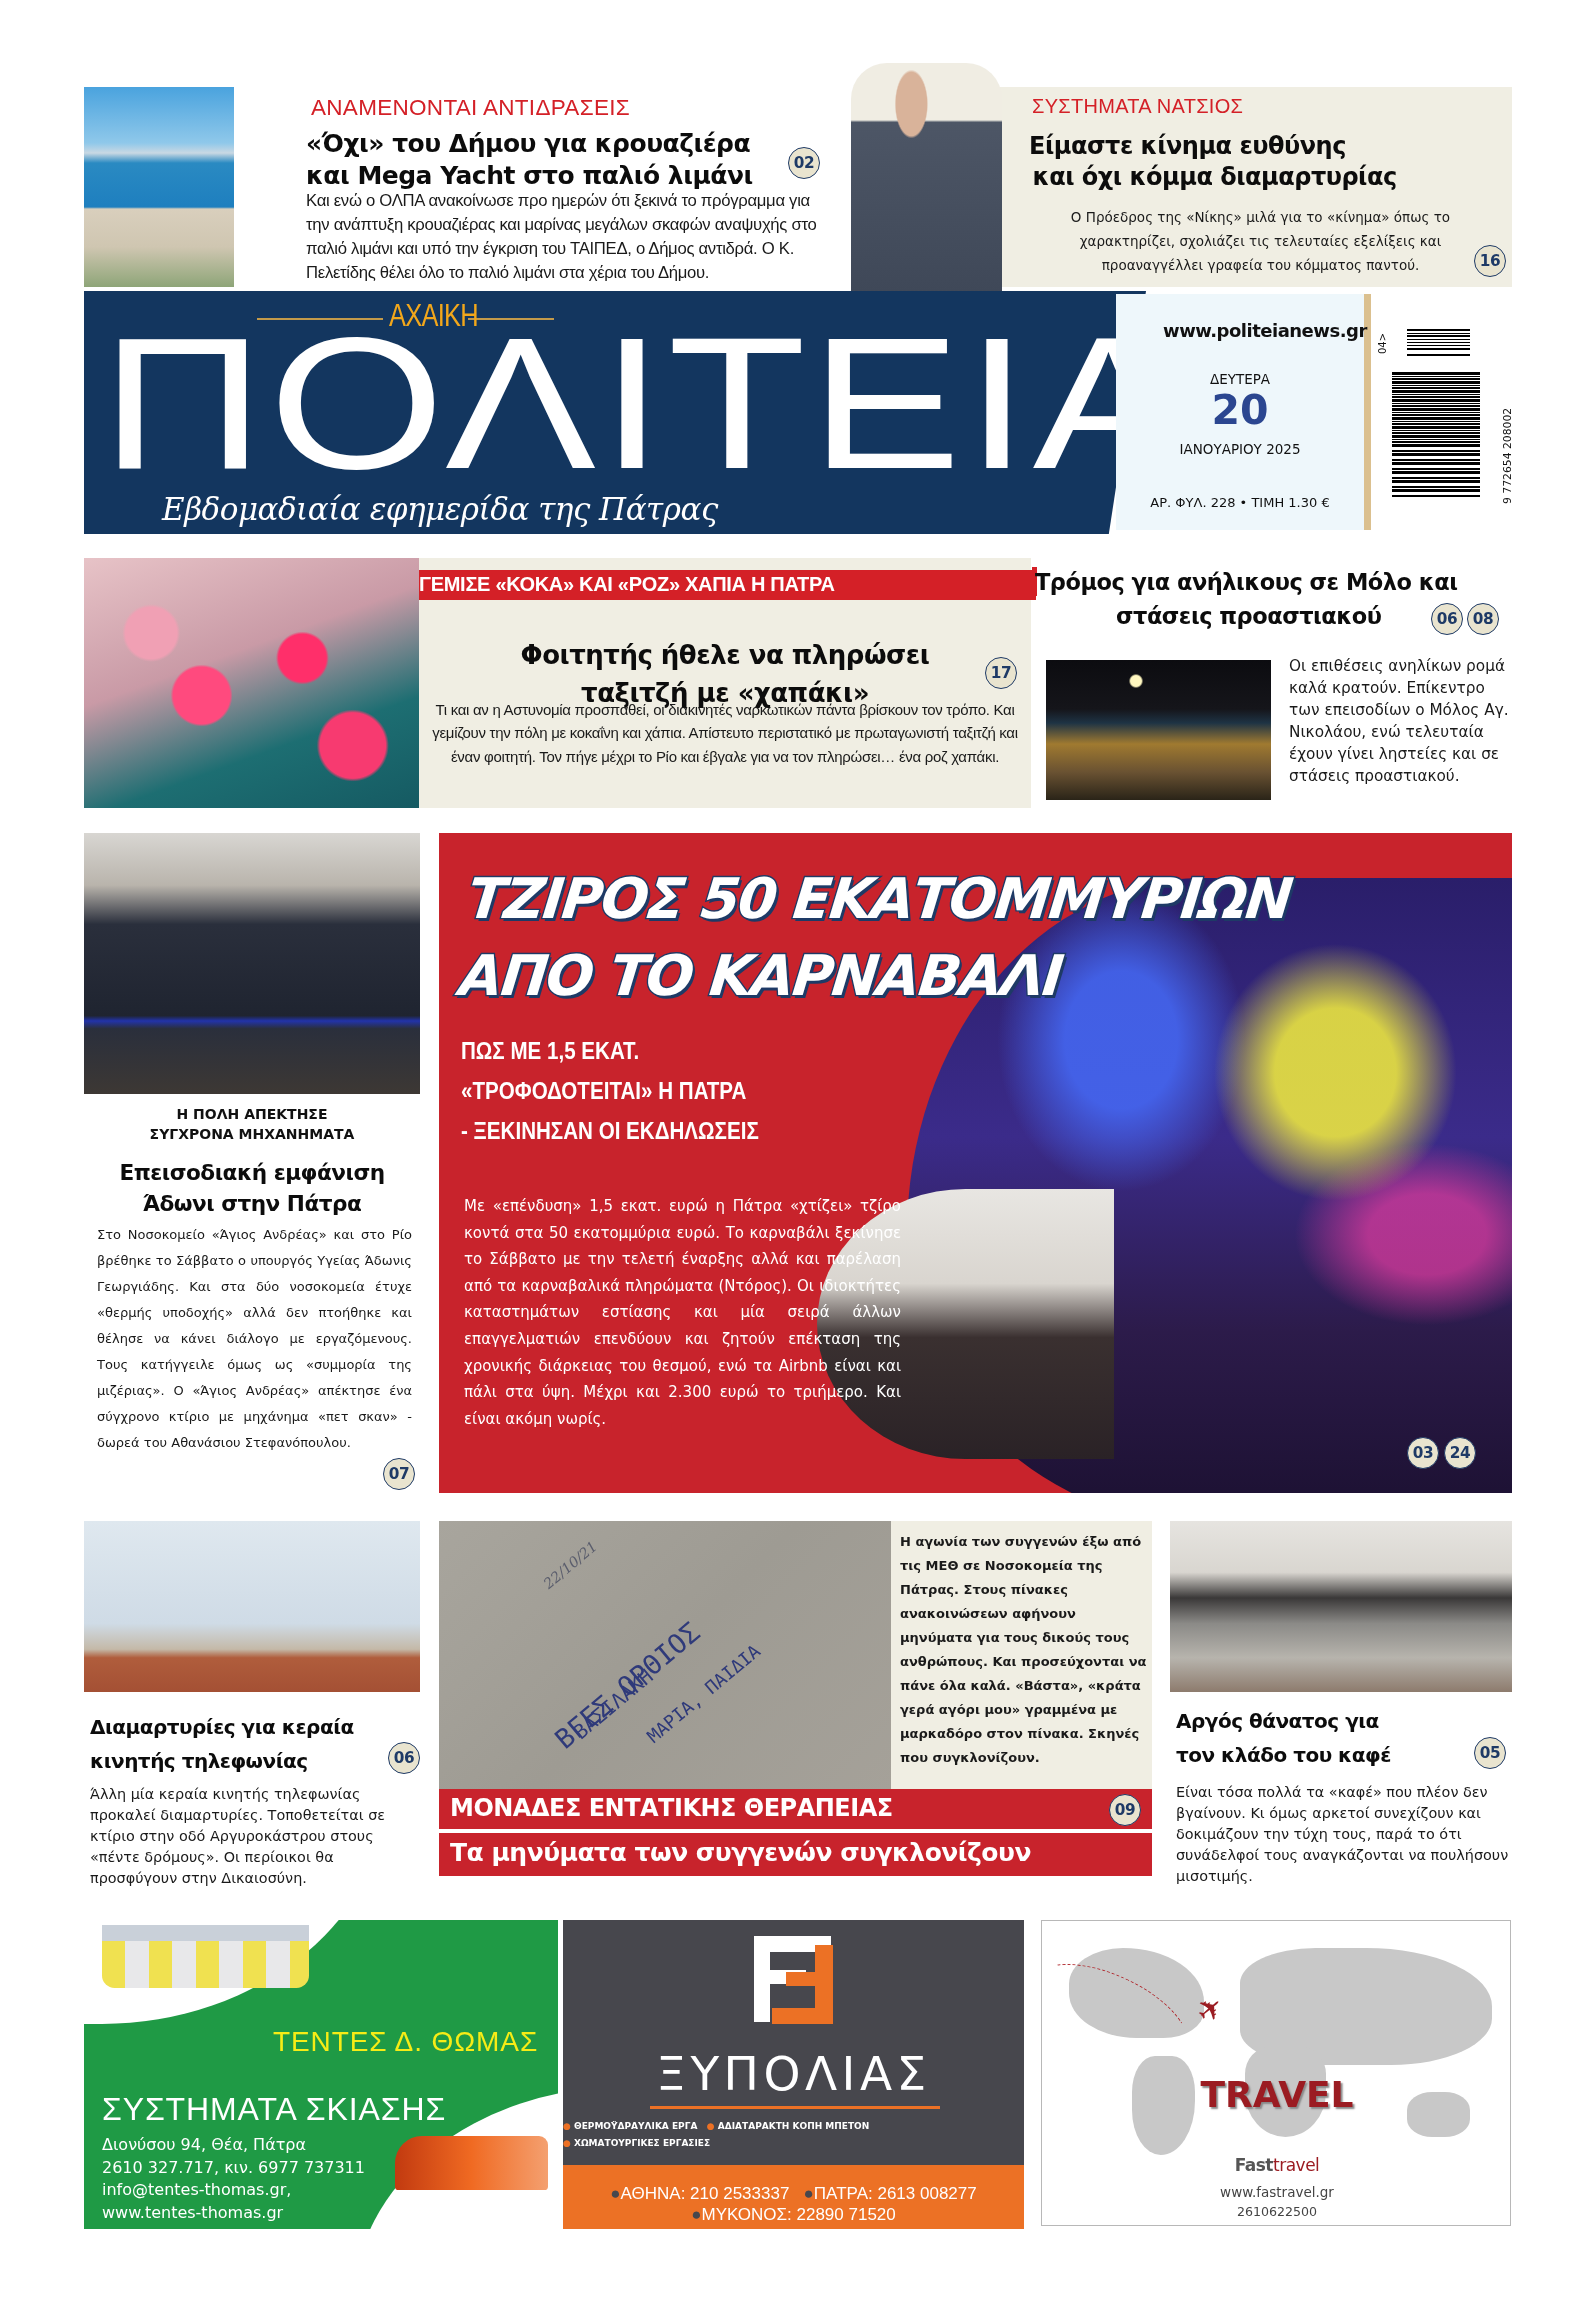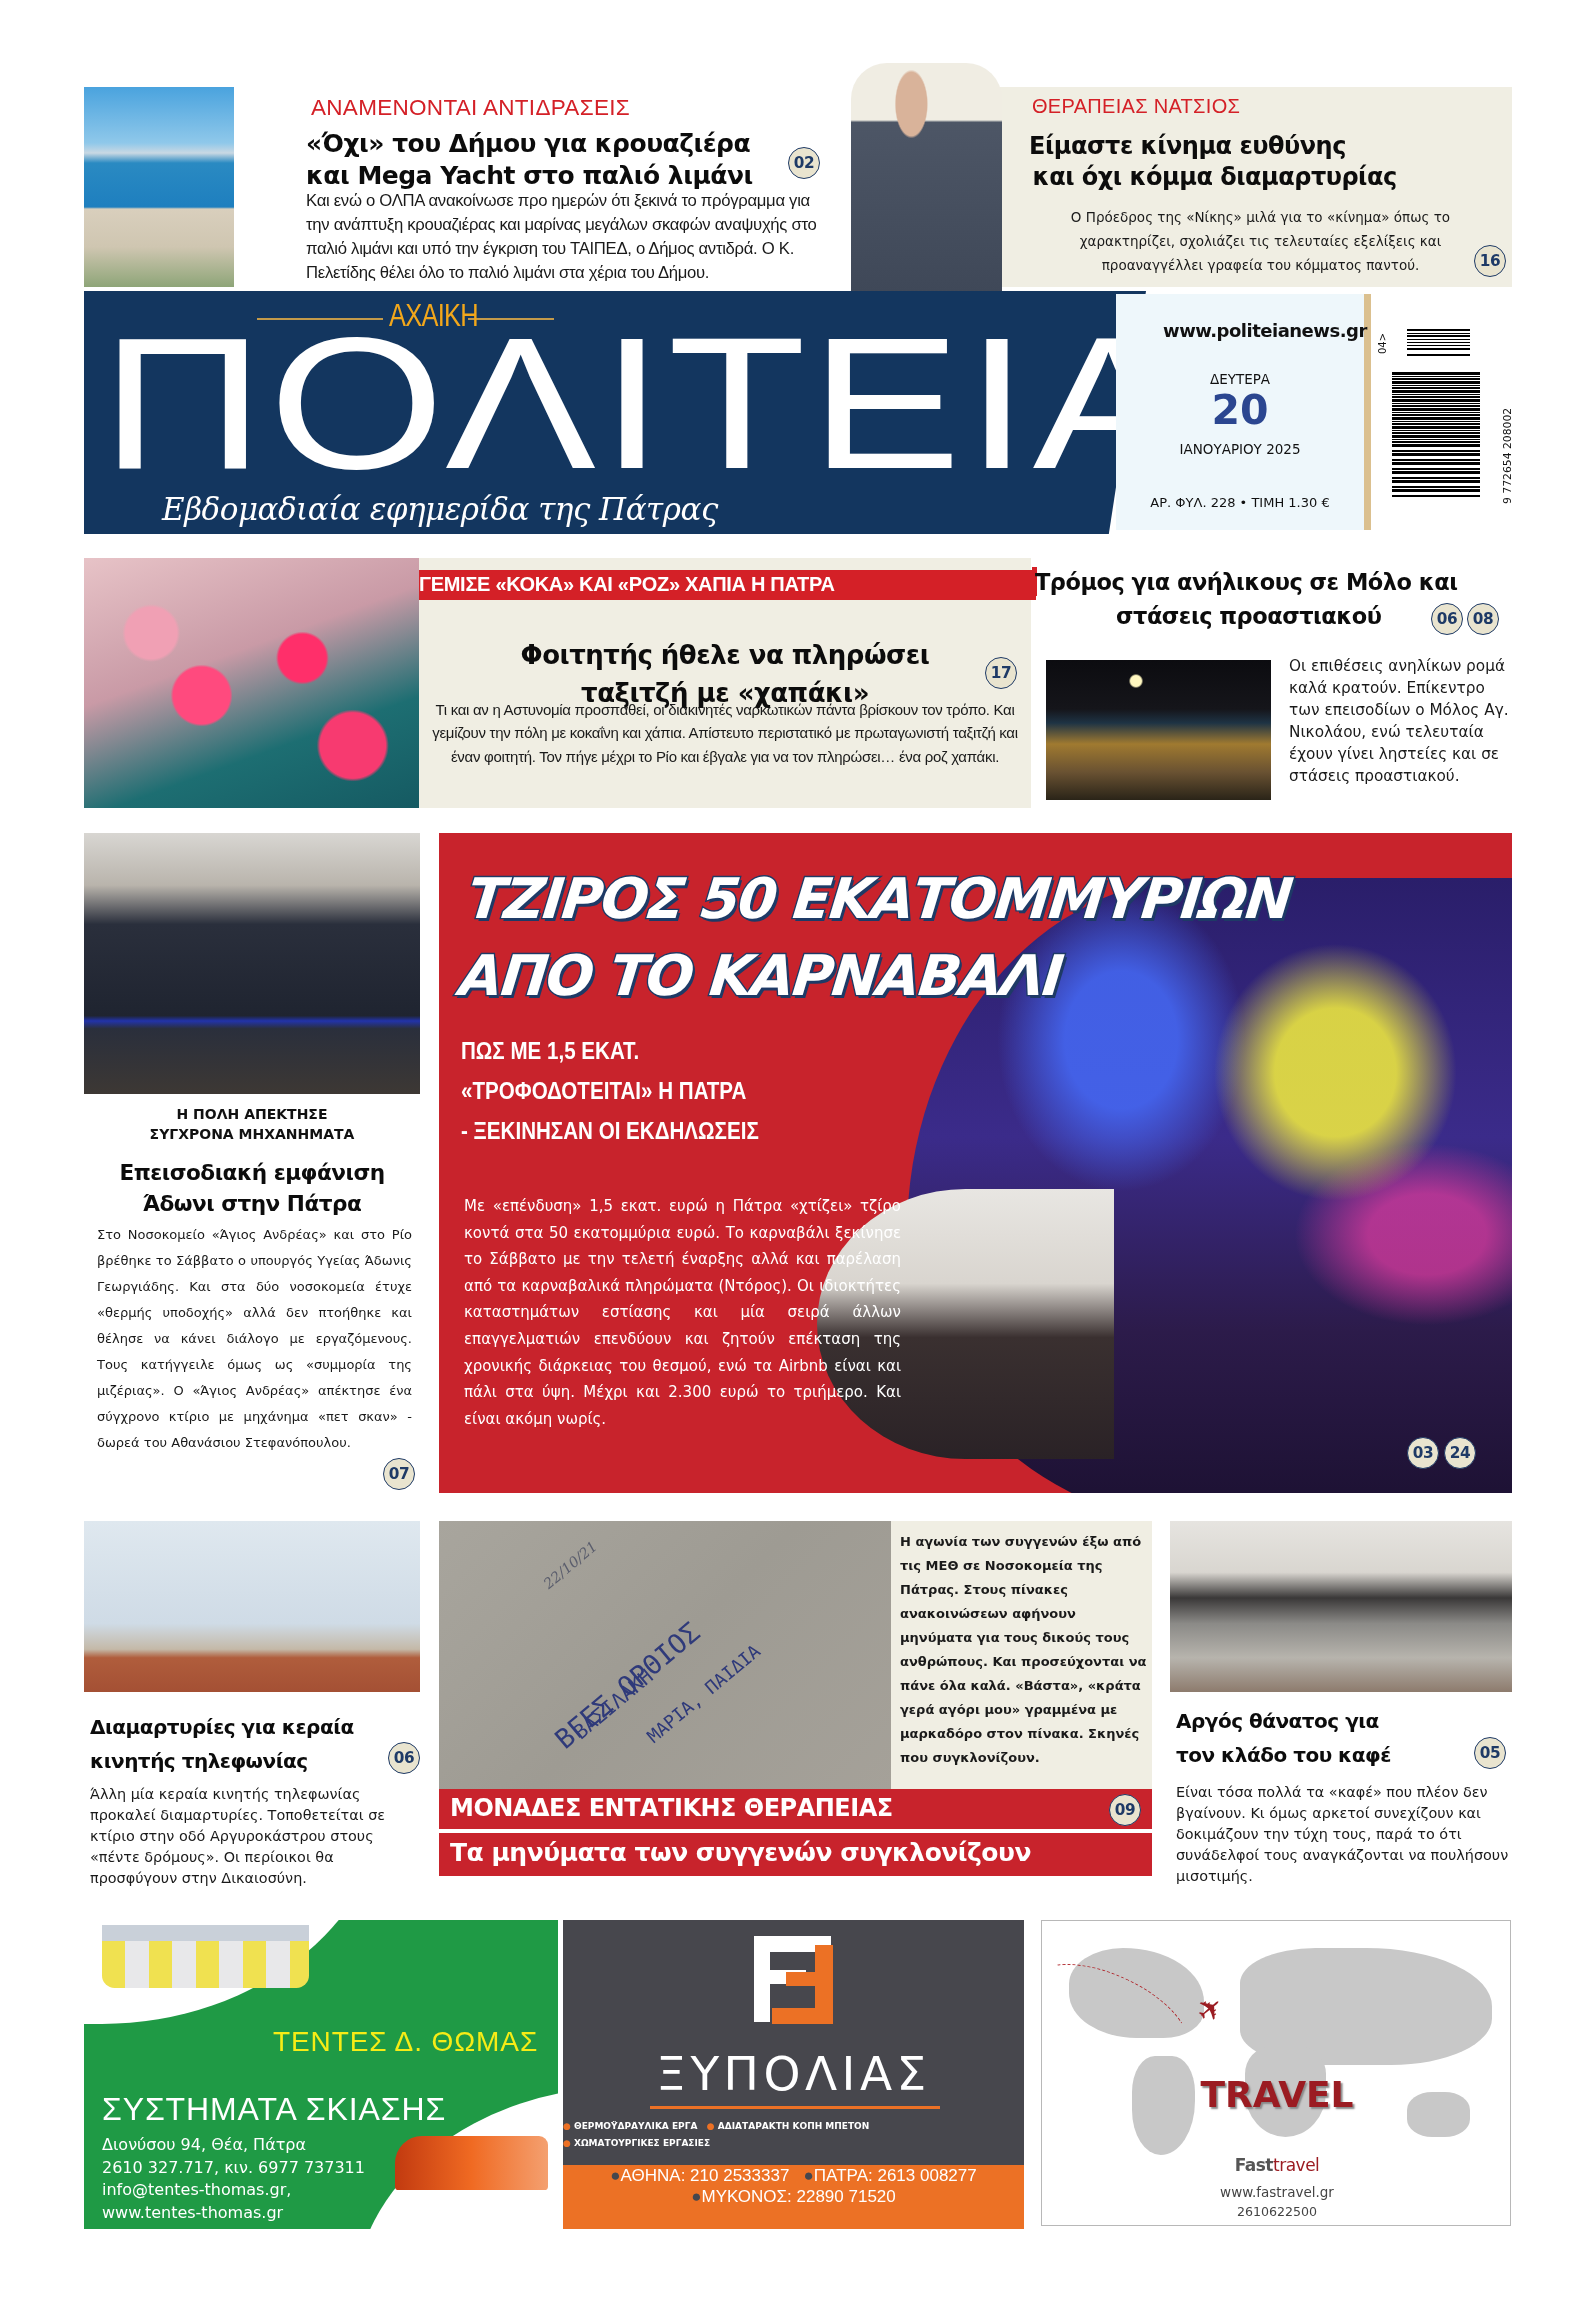--- a/index.html
+++ b/index.html
@@ -30,21 +30,21 @@
 <div class="abs kicker-red" style="left:311px;top:95px">ΑΝΑΜΕΝΟΝΤΑΙ ΑΝΤΙΔΡΑΣΕΙΣ</div>
 <div class="abs hl" style="left:306px;top:128px;font-size:25px;line-height:32px">
   <div>«Όχι» του Δήμου για κρουαζιέρα</div>
   <div>και Mega Yacht στο παλιό λιμάνι</div>
 </div>
 <span class="abs pg" style="left:788px;top:147px">02</span>
 <div class="abs body-cond" style="left:306px;top:189px;width:515px;font-size:16.7px;line-height:24px;letter-spacing:-0.3px">Και ενώ ο ΟΛΠΑ ανακοίνωσε προ ημερών ότι ξεκινά το πρόγραμμα για την ανάπτυξη κρουαζιέρας και μαρίνας μεγάλων σκαφών αναψυχής στο παλιό λιμάνι και υπό την έγκριση του ΤΑΙΠΕΔ, ο Δήμος αντιδρά. Ο Κ. Πελετίδης θέλει όλο το παλιό λιμάνι στα χέρια του Δήμου.</div>
 
 <div class="abs" style="left:900px;top:87px;width:612px;height:200px;background:#f0eee3"></div>
 <div class="abs photo ph-man" style="left:851px;top:63px;width:151px;height:228px;border-radius:36px 36px 0 0"></div>
-<div class="abs kicker-red" style="left:1032px;top:95px;font-size:20px">ΘΕΡΑΠΕΙΑΣ ΝΑΤΣΙΟΣ</div>
+<div class="abs kicker-red" style="left:1032px;top:95px;font-size:20px">ΣΥΣΤΗΜΑΤΑ ΝΑΤΣΙΟΣ</div>
 <div class="abs hl" style="left:1029px;top:131px;font-size:24px;line-height:31px">
   <div>Είμαστε κίνημα ευθύνης</div>
   <div style="padding-left:3.6px">και όχι κόμμα διαμαρτυρίας</div>
 </div>
 <div class="abs body-cond" style="left:1060px;top:205px;width:401px;font-size:15.8px;line-height:24px;text-align:center;font-family:'DejaVu Sans',sans-serif;font-size:13.5px">Ο Πρόεδρος της «Νίκης» μιλά για το «κίνημα» όπως το χαρακτηρίζει, σχολιάζει τις τελευταίες εξελίξεις και προαναγγέλλει γραφεία του κόμματος παντού.</div>
 <span class="abs pg" style="left:1474px;top:245px">16</span>
 
 <div class="abs" style="left:84px;top:291px;width:1062px;height:243px;background:#13365f;clip-path:polygon(0 0,100% 0,96.5% 100%,0 100%)"></div>
 <div class="abs" style="left:257px;top:318px;width:126px;height:1.8px;background:#c39a4a"></div>
 <div class="abs" style="left:468px;top:318px;width:86px;height:1.8px;background:#c39a4a"></div>
@@ -169,21 +169,21 @@
     <div class="abs" style="left:31.5px;top:36px;width:36px;height:14.4px;background:#ec7125"></div>
     <div class="abs" style="left:18px;top:72px;width:61px;height:16px;background:#ec7125"></div>
   </div>
   <div class="abs" style="left:0;width:461px;top:126px;text-align:center;color:#fff;font-family:'DejaVu Sans',sans-serif;font-size:47px;letter-spacing:4.5px">ΞΥΠΟΛΙΑΣ</div>
   <div class="abs" style="left:87px;top:186px;width:290px;height:2.7px;background:#ec7125"></div>
   <div class="abs" style="left:0;width:461px;top:198px;text-align:left;color:#fff;font-family:'DejaVu Sans',sans-serif;font-weight:bold;font-size:9px;line-height:17px">
     <span style="color:#ec7125">●</span> <span>ΘΕΡΜΟΫΔΡΑΥΛΙΚΑ ΕΡΓΑ</span>&nbsp;&nbsp;
     <span style="color:#ec7125">●</span> <span>ΑΔΙΑΤΑΡΑΚΤΗ ΚΟΠΗ ΜΠΕΤΟΝ</span><br>
     <span style="color:#ec7125">●</span> <span>ΧΩΜΑΤΟΥΡΓΙΚΕΣ ΕΡΓΑΣΙΕΣ</span>
   </div>
-  <div class="abs" style="left:0;top:245px;width:461px;height:64px;background:#ec7125;color:#fff;font-family:'Liberation Sans',sans-serif;font-size:17px;line-height:21px;text-align:center;padding-top:0">
+  <div class="abs" style="left:0;top:245px;width:461px;height:64px;background:#ec7125;color:#fff;font-family:'Liberation Sans',sans-serif;font-size:17px;line-height:21px;text-align:center;padding-top:18px">
     <span style="color:#47474d">●</span><span>ΑΘΗΝΑ: 210 2533337</span>&nbsp;&nbsp;
     <span style="color:#47474d">●</span><span>ΠΑΤΡΑ: 2613 008277</span><br>
     <span style="color:#47474d">●</span><span>ΜΥΚΟΝΟΣ: 22890 71520</span>
   </div>
 </div>
 
 <div class="abs" style="left:1041px;top:1920px;width:470px;height:306px;background:#fff;border:1.8px solid #b8b8b8;overflow:hidden">
   <div class="abs" style="left:27px;top:27px;width:135px;height:90px;background:#c8c8c8;border-radius:40% 60% 30% 50%"></div>
   <div class="abs" style="left:90px;top:135px;width:63px;height:99px;background:#c8c8c8;border-radius:40% 40% 60% 50%"></div>
   <div class="abs" style="left:198px;top:27px;width:252px;height:117px;background:#c8c8c8;border-radius:30% 50% 40% 30%"></div>

